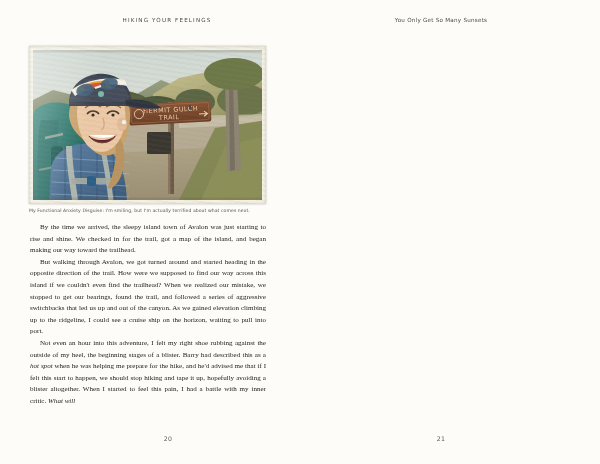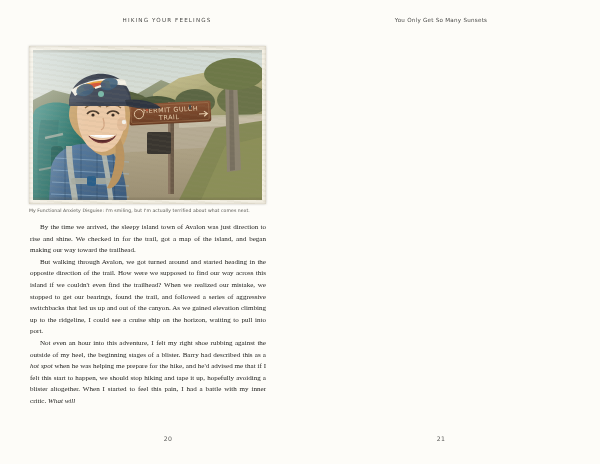--- a/index.html
+++ b/index.html
@@ -281,21 +281,21 @@
 
               <rect x="0" y="0" width="237" height="150" fill="none" stroke="rgba(90,80,60,0.18)" stroke-width="5"></rect>
             </g>
           </svg>
         </div>
       </div>
       <div class="caption">My Functional Anxiety Disguise: I'm smiling, but I'm actually terrified about what comes next.</div>
     </div>
 
     <div class="col col-left">
-      <p>By the time we arrived, the sleepy island town of Avalon was just direction to rise and shine. We checked in for the trail, got a map of the island, and began making our way toward the trailhead.</p>
+      <p>By the time we arrived, the sleepy island town of Avalon was just starting to rise and shine. We checked in for the trail, got a map of the island, and began making our way toward the trailhead.</p>
       <p>But walking through Avalon, we got turned around and started heading in the opposite direction of the trail. How were we supposed to find our way across this island if we couldn't even find the trailhead? When we realized our mistake, we stopped to get our bearings, found the trail, and followed a series of aggressive switchbacks that led us up and out of the canyon. As we gained elevation climbing up to the ridgeline, I could see a cruise ship on the horizon, waiting to pull into port.</p>
       <p>Not even an hour into this adventure, I felt my right shoe rubbing against the outside of my heel, the beginning stages of a blister. Barry had described this as a <i>hot spot</i> when he was helping me prepare for the hike, and he'd advised me that if I felt this start to happen, we should stop hiking and tape it up, hopefully avoiding a blister altogether. When I started to feel this pain, I had a battle with my inner critic. <i>What will</i></p>
     </div>
 
     <div class="folio folio-left">20</div>
   </div>
 
   <div class="page page-right">
 
     <div class="runhead runhead-right">You Only Get So Many Sunsets</div>

